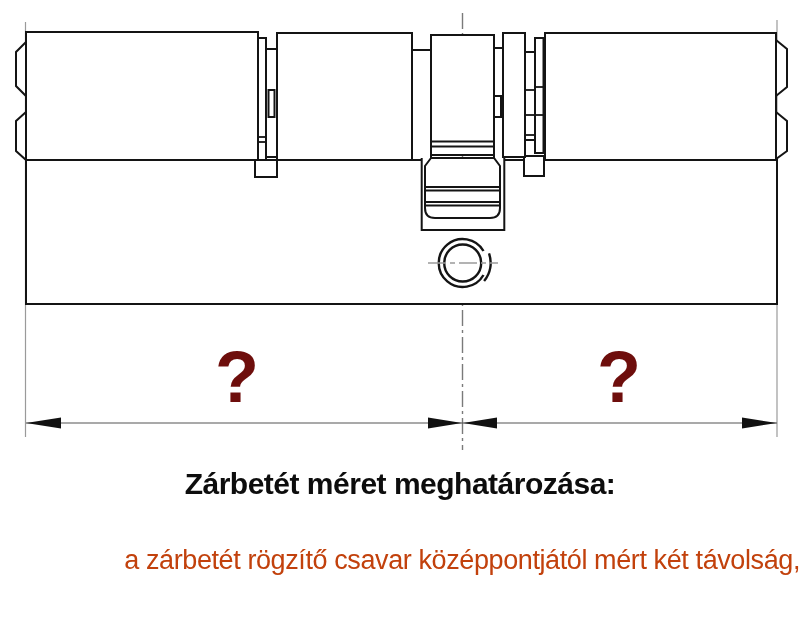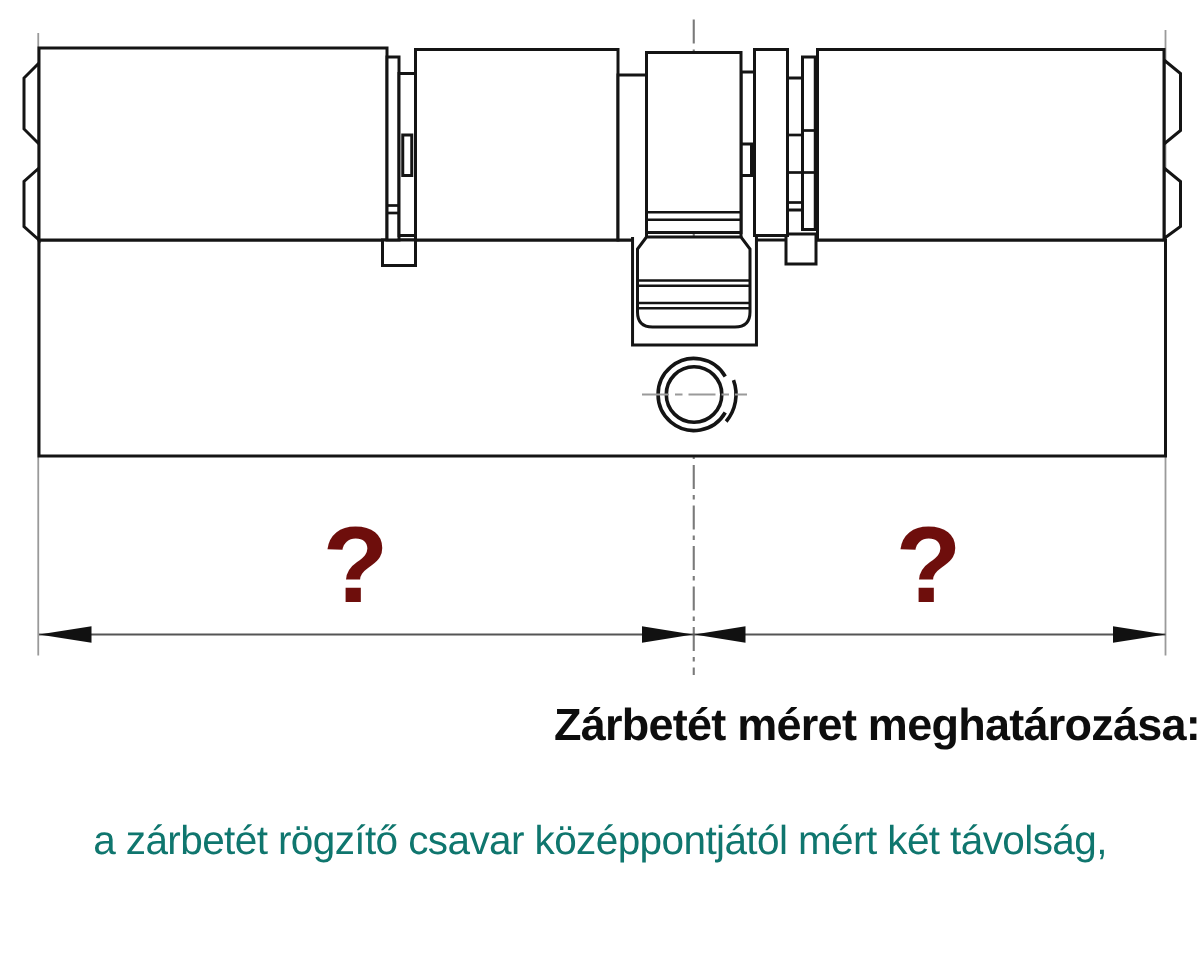--- a/index.html
+++ b/index.html
@@ -18,36 +18,36 @@
     font-weight: bold;
     font-size: 72px;
     line-height: 72px;
     color: #6e0e0c;
     letter-spacing: 0;
     white-space: nowrap;
   }
   .caption-title {
     position: absolute;
     top: 467px; left: 0; width: 800px;
-    text-align: right;
+    text-align: center;
     font-weight: bold;
     font-size: 30px;
     line-height: 34px;
     letter-spacing: -0.5px;
     color: #0d0d0d;
     white-space: nowrap;
   }
   .caption-body {
     position: absolute;
     top: 542px; left: 0; width: 800px;
-    text-align: center;
+    text-align: right;
     font-size: 27px;
     line-height: 36px;
     letter-spacing: -0.4px;
-    color: #0f766e;
+    color: #c2410c;
   }
   .caption-body div { white-space: nowrap; }
 </style>
 </head>
 <body>
 
 <div class="page">
 
   <svg class="drawing" width="800" height="460" viewBox="0 0 800 460" xmlns="http://www.w3.org/2000/svg">
 

